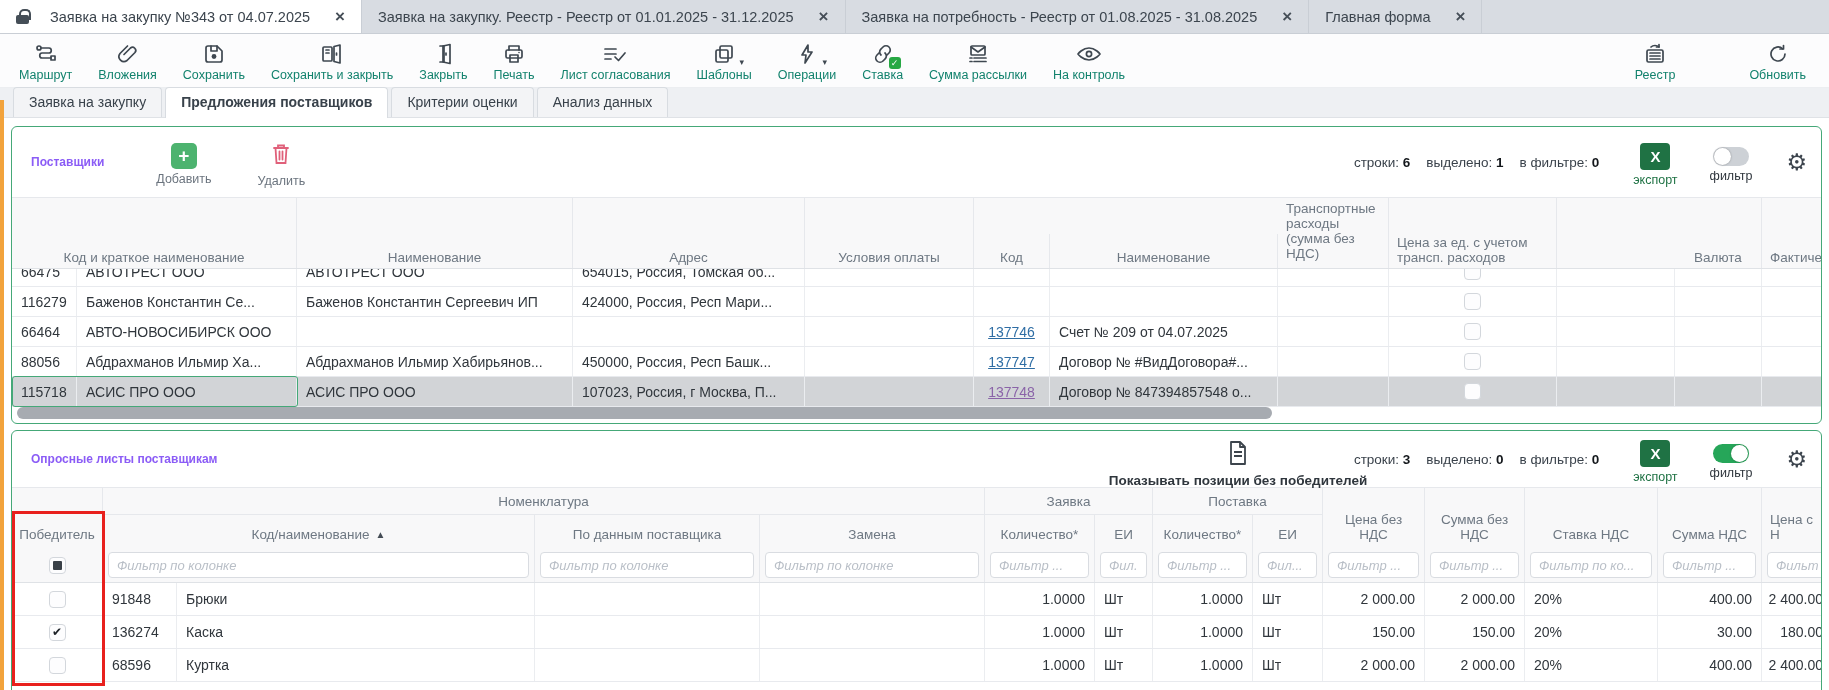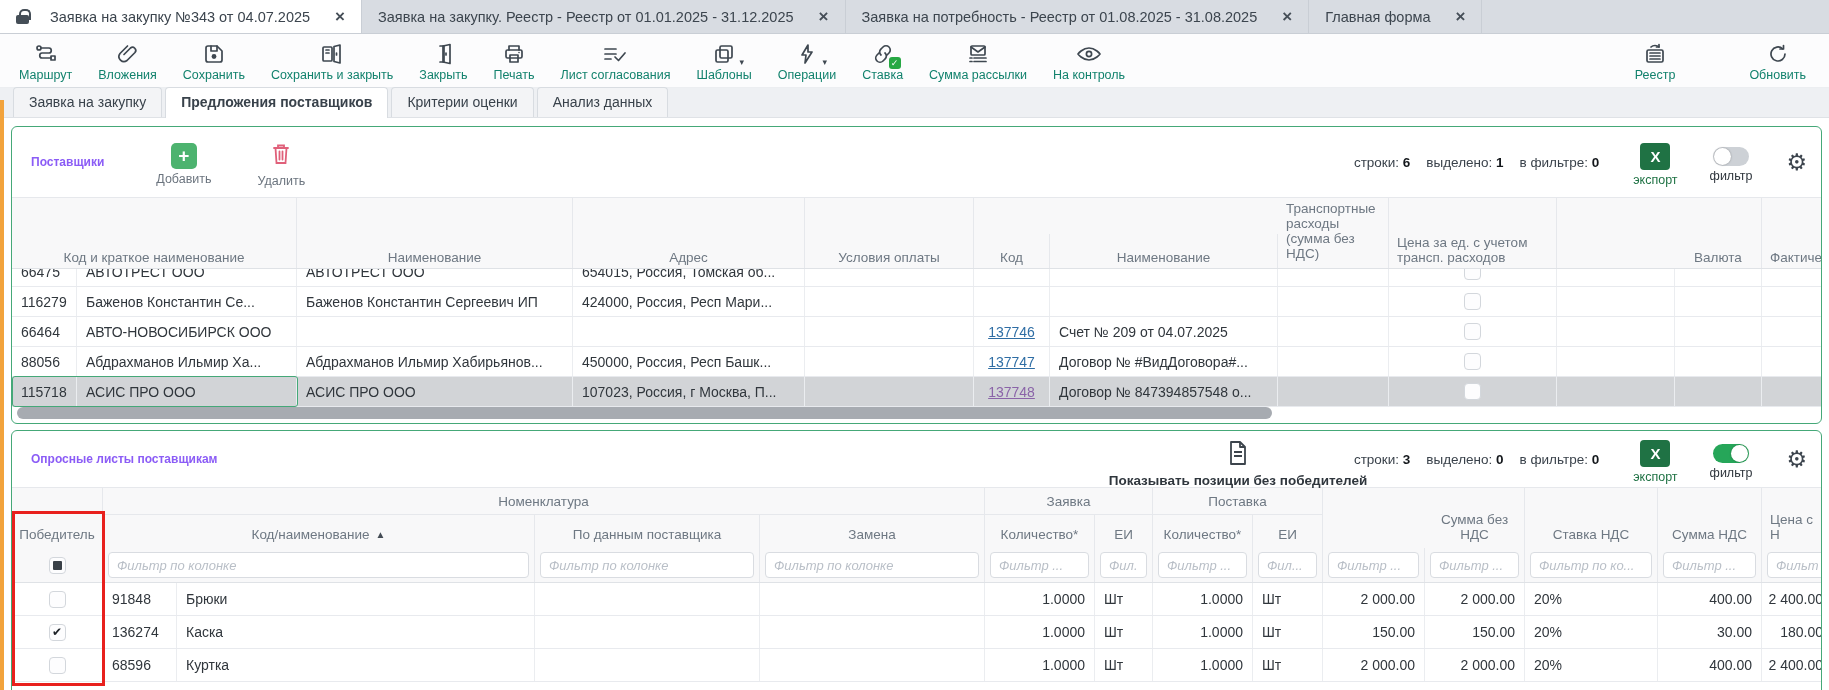--- a/index.html
+++ b/index.html
@@ -460,20 +460,21 @@
           <span class="sort">▲</span>
       </div>
       <div class="hc bot" style="grid-column:4;grid-row:2;padding-bottom:6px;">По данным поставщика</div>
       <div class="hc bot" style="grid-column:5;grid-row:2;padding-bottom:6px;">Замена</div>
       <div class="hc grp" style="grid-column:6/8;grid-row:1;">Заявка</div>
       <div class="hc bot" style="grid-column:6;grid-row:2;padding-bottom:6px;">Количество*</div>
       <div class="hc bot" style="grid-column:7;grid-row:2;padding-bottom:6px;">ЕИ</div>
       <div class="hc grp" style="grid-column:8/10;grid-row:1;">Поставка</div>
       <div class="hc bot" style="grid-column:8;grid-row:2;padding-bottom:6px;">Количество*</div>
       <div class="hc bot" style="grid-column:9;grid-row:2;padding-bottom:6px;">ЕИ</div>
+      <div class="hc bot" style="grid-column:10;grid-row:1/3;white-space:normal;padding-bottom:6px;">Цена без НДС</div>
       <div class="hc bot" style="grid-column:11;grid-row:1/3;white-space:normal;padding-bottom:6px;">Сумма без НДС</div>
       <div class="hc bot" style="grid-column:12;grid-row:1/3;padding-bottom:6px;">Ставка НДС</div>
       <div class="hc bot" style="grid-column:13;grid-row:1/3;padding-bottom:6px;">Сумма НДС</div>
       <div class="hc bot" style="grid-column:14;grid-row:1/3;justify-content:flex-start;text-align:left;padding-bottom:6px;border-right:none;">Цена с Н</div>
 
       <div class="fcell" style="grid-column:1;grid-row:3;justify-content:center;">
         <span class="cb indet"></span>
       </div>
       <div class="fcell" style="grid-column:2/4;grid-row:3;">
           <input placeholder="Фильтр по колонке" style="">

